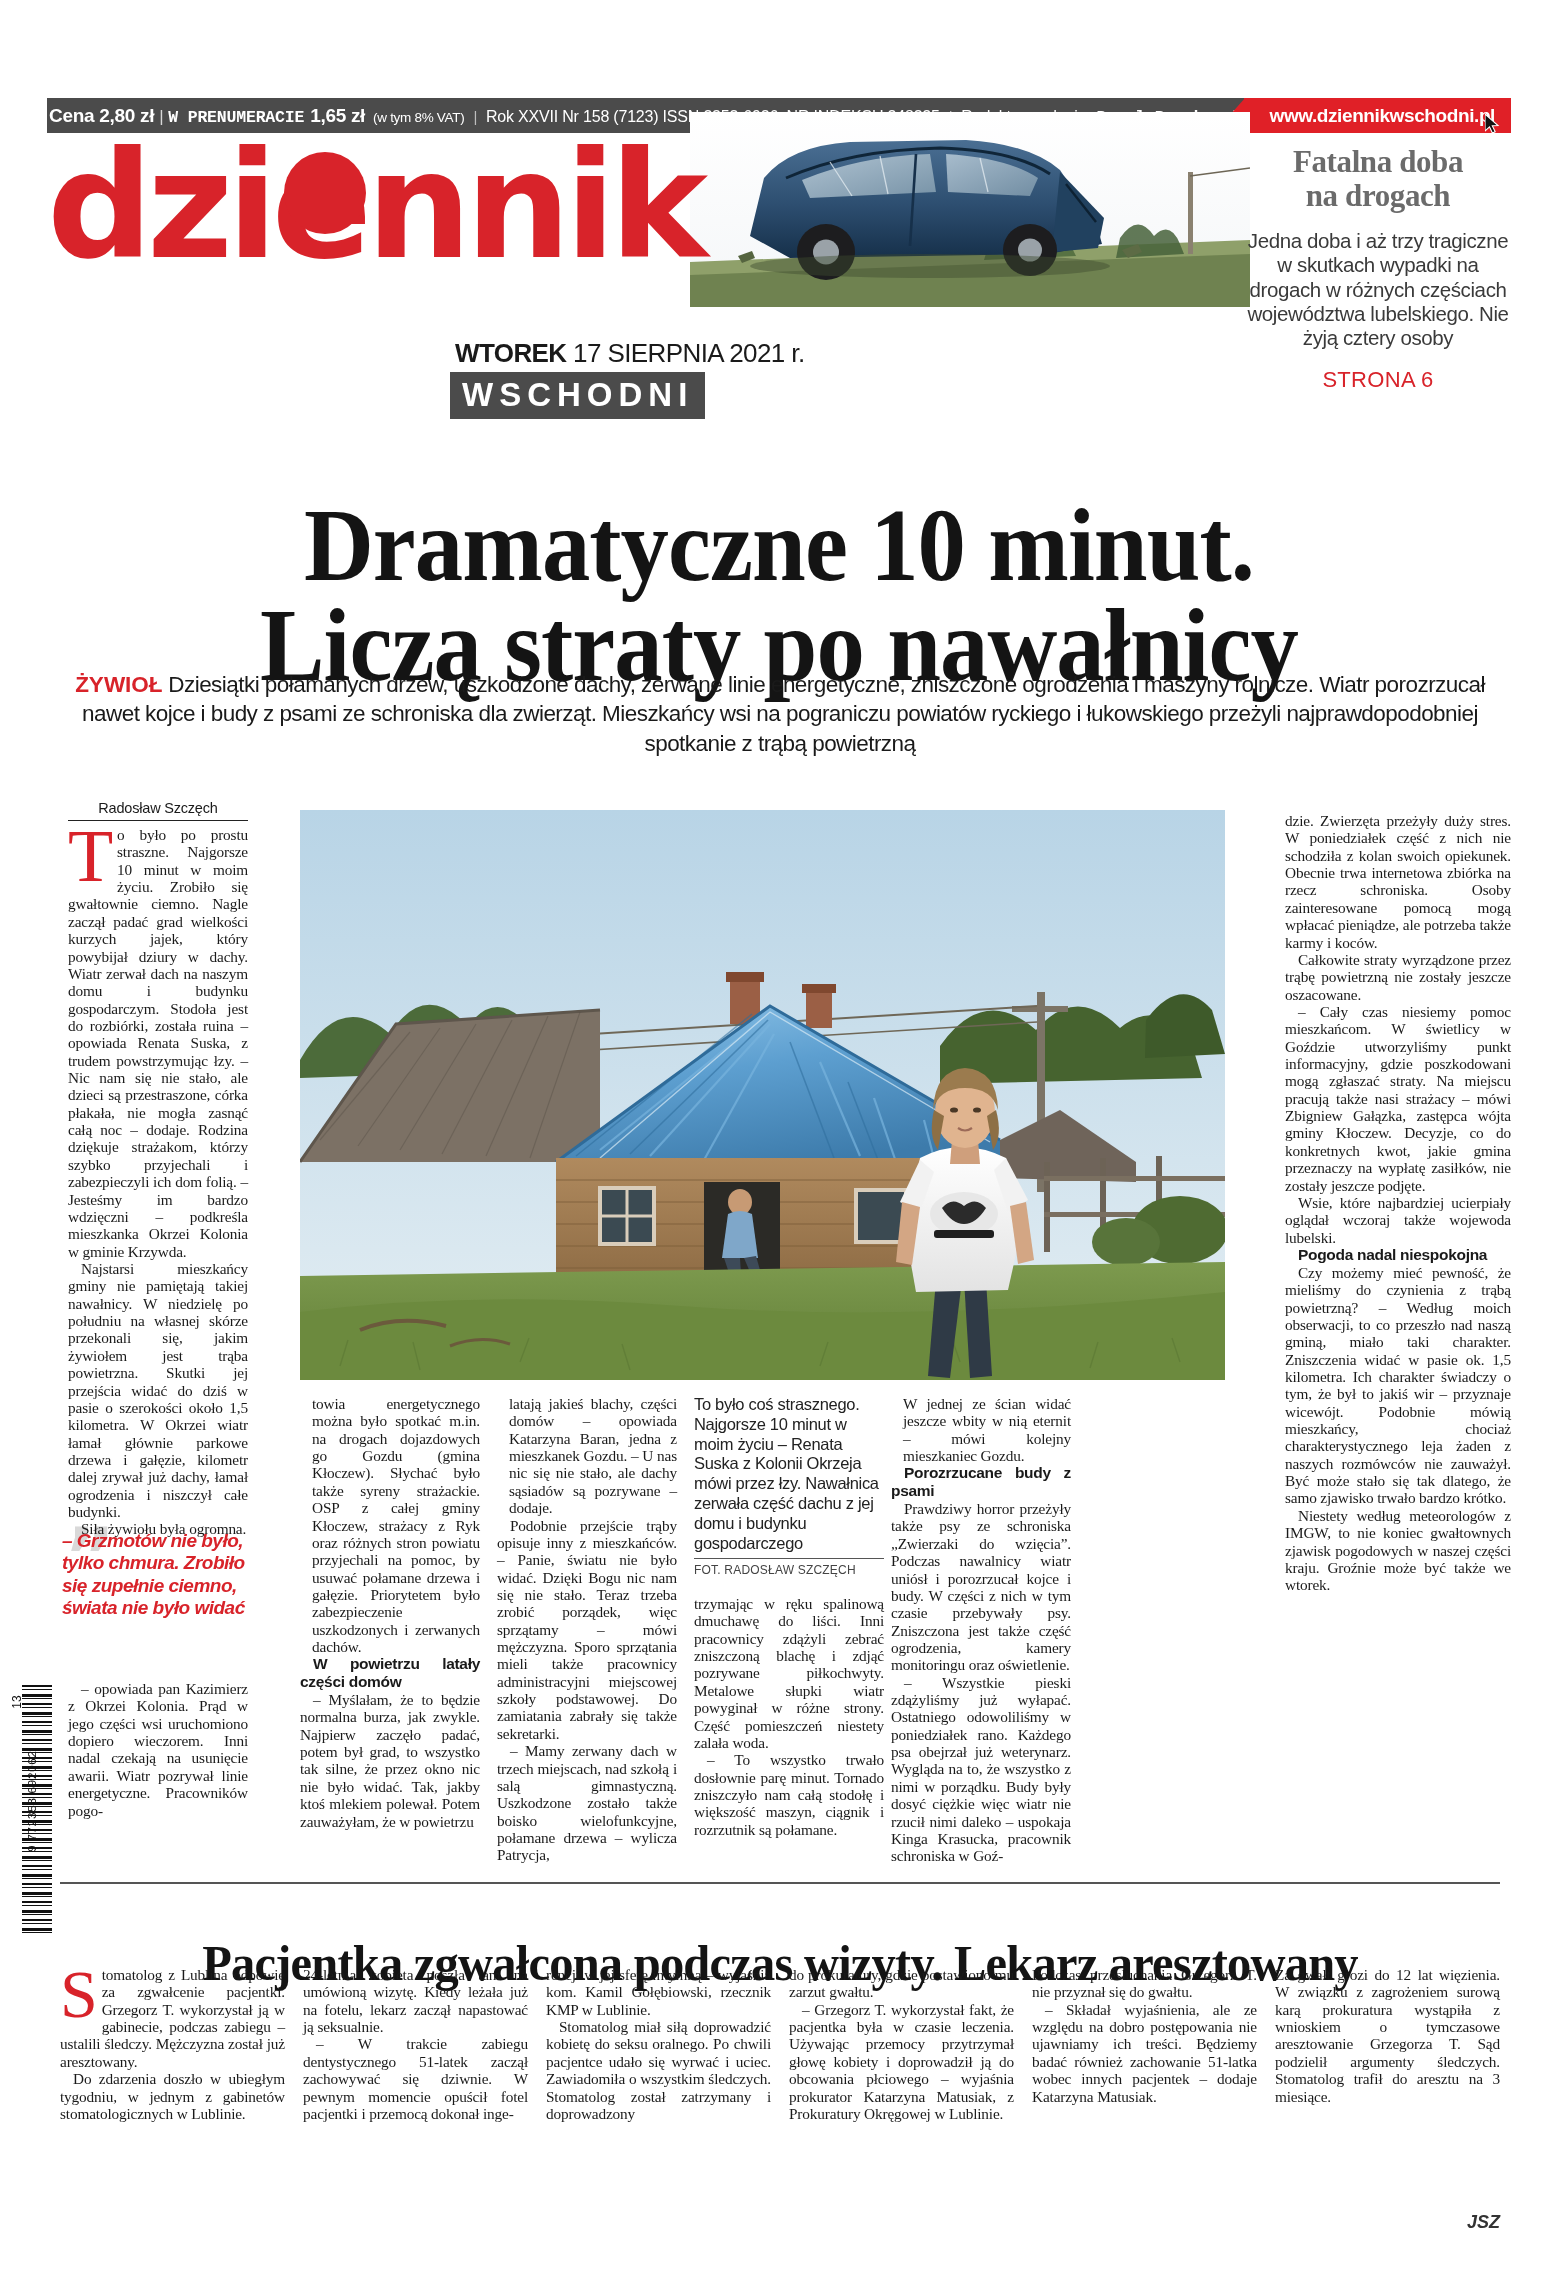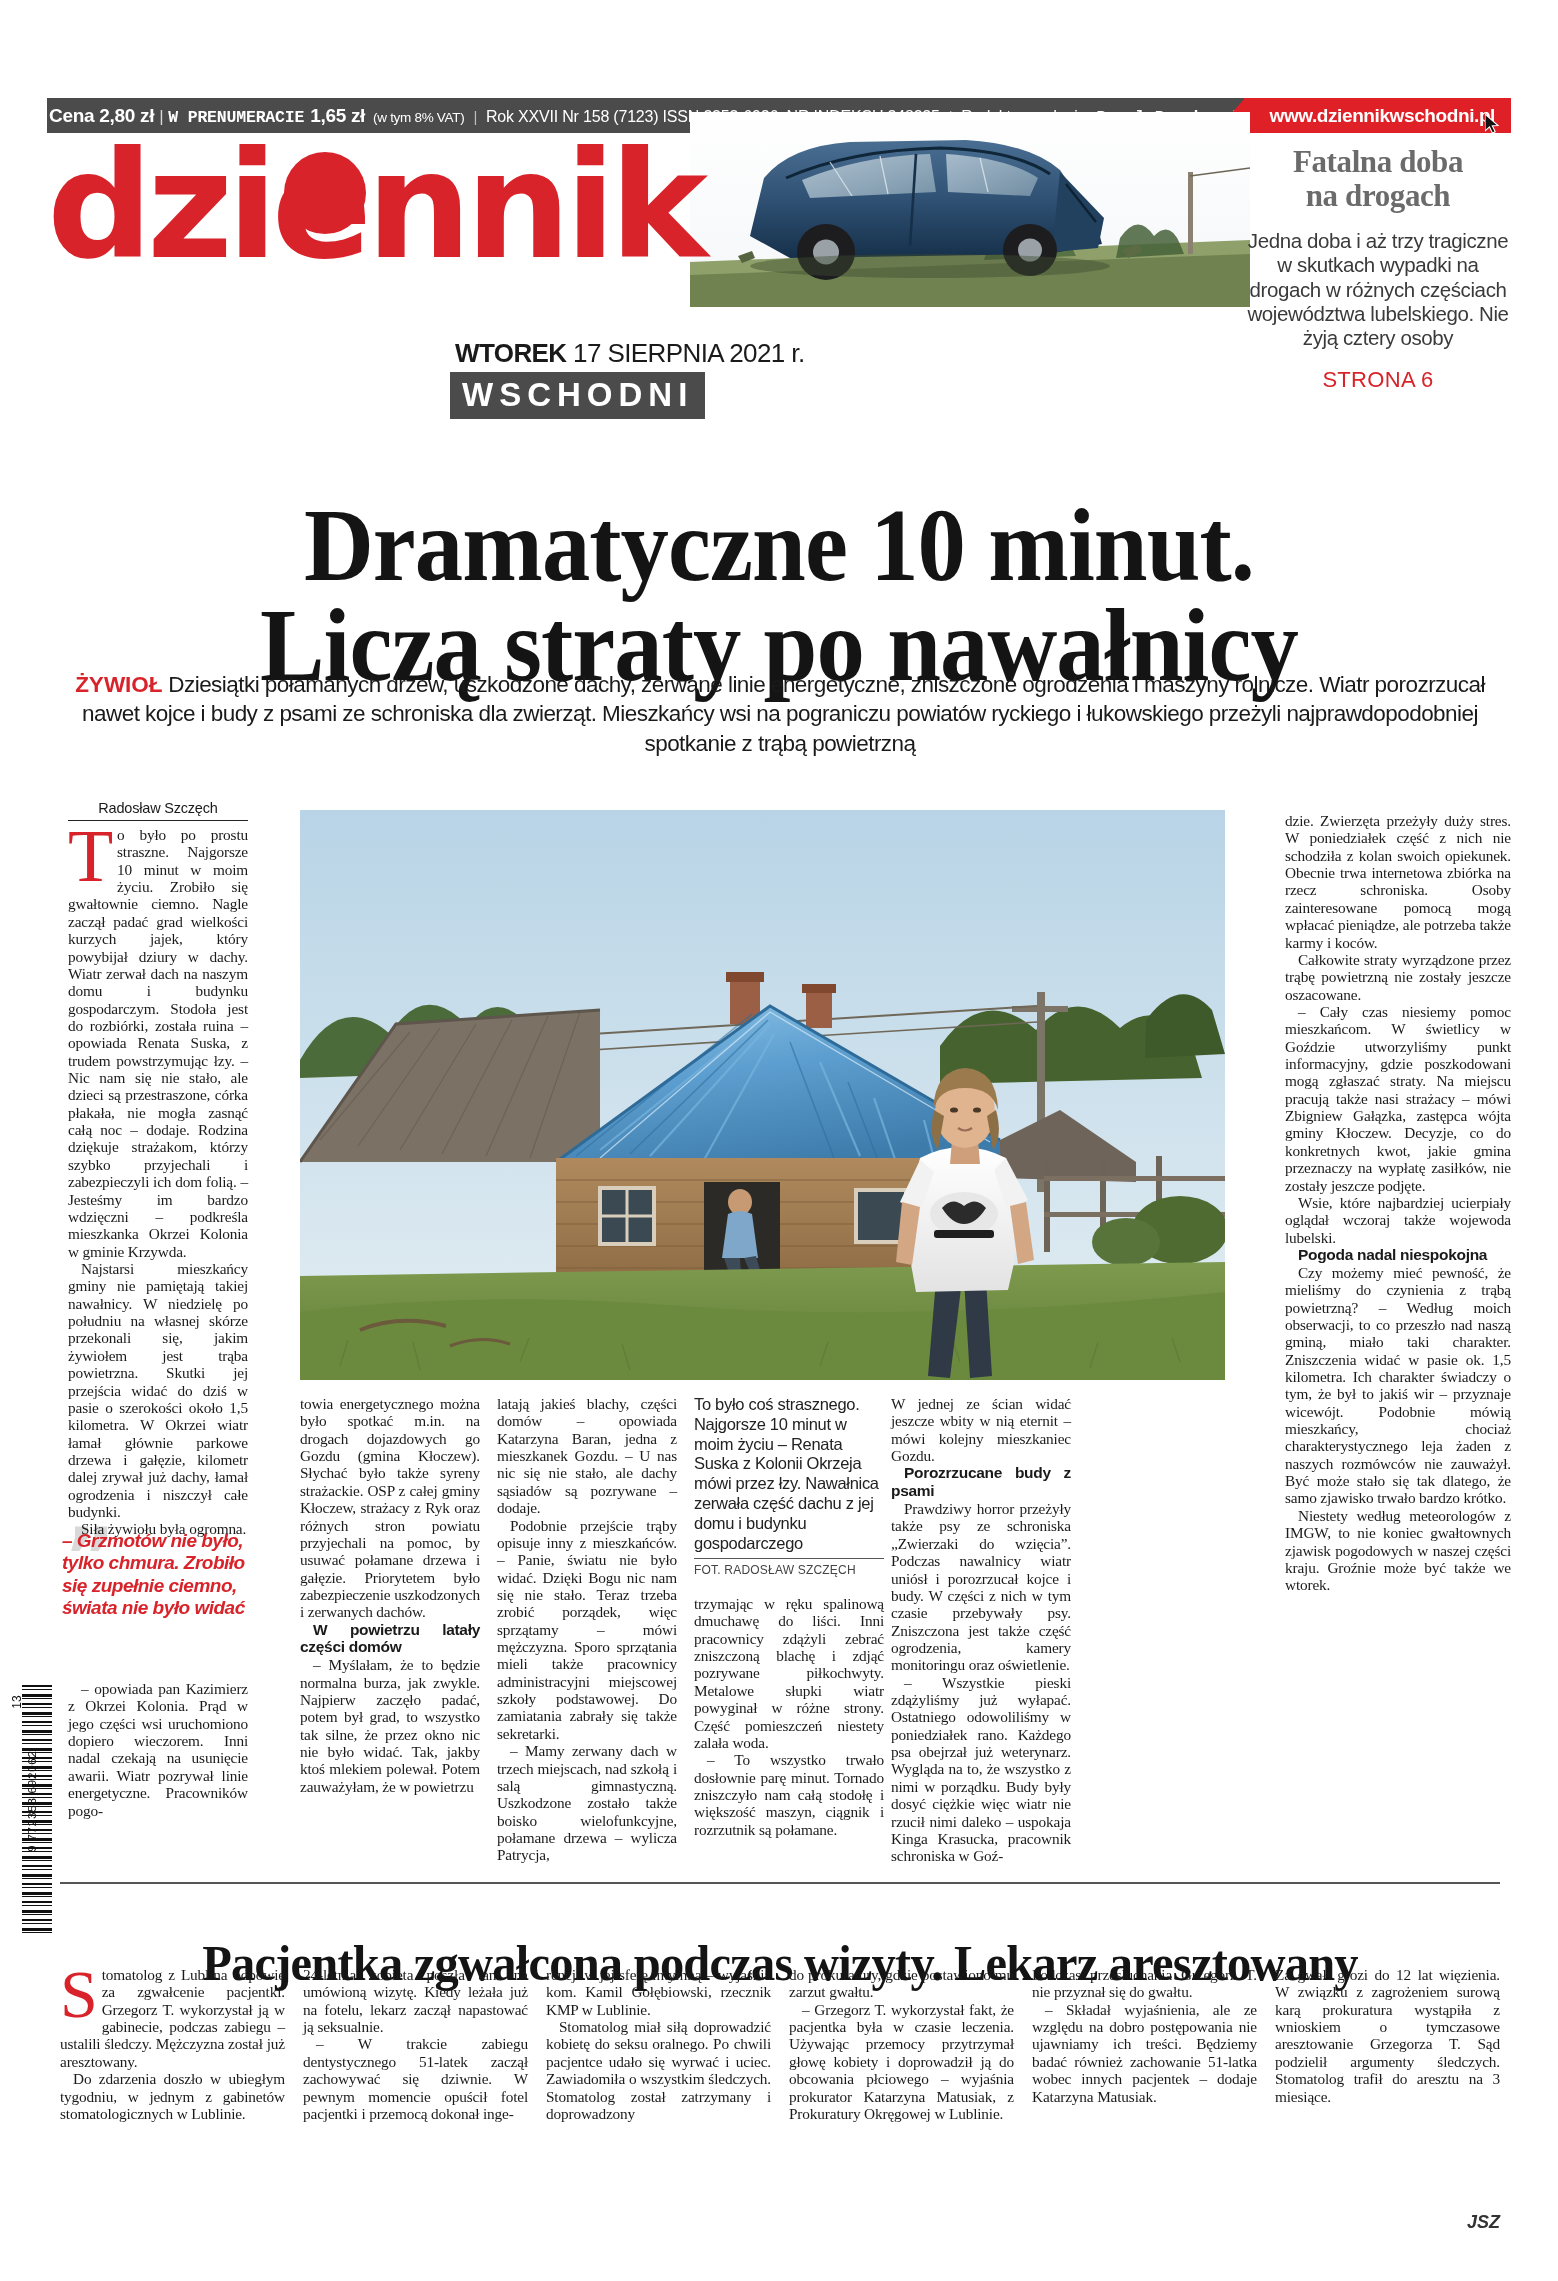--- a/index.html
+++ b/index.html
@@ -159,21 +159,21 @@
   }
 
   
   .lowcol{
     position:absolute;top:1395px;width:180px;
     font-family:"Liberation Serif", serif;
     font-size:15.3px;line-height:1.135;text-align:justify;
     letter-spacing:-0.15px;hyphens:auto;
   }
   .lowcol p{margin:0;text-indent:13px;}
-  .lowcol p.noind{text-indent:0;}
+  .lowcol p.noind{text-indent:0;margin-left:12px;}
   .subhead{
     font-family:"Liberation Sans", sans-serif;
     font-weight:bold;font-size:15.5px;line-height:1.15;
     margin:11px 0 3px 0;text-indent:0;letter-spacing:-0.3px;
   }
   #lc2{left:300px;}
   #lc3{left:497px;}
   #lc5{left:891px;}
 
   

